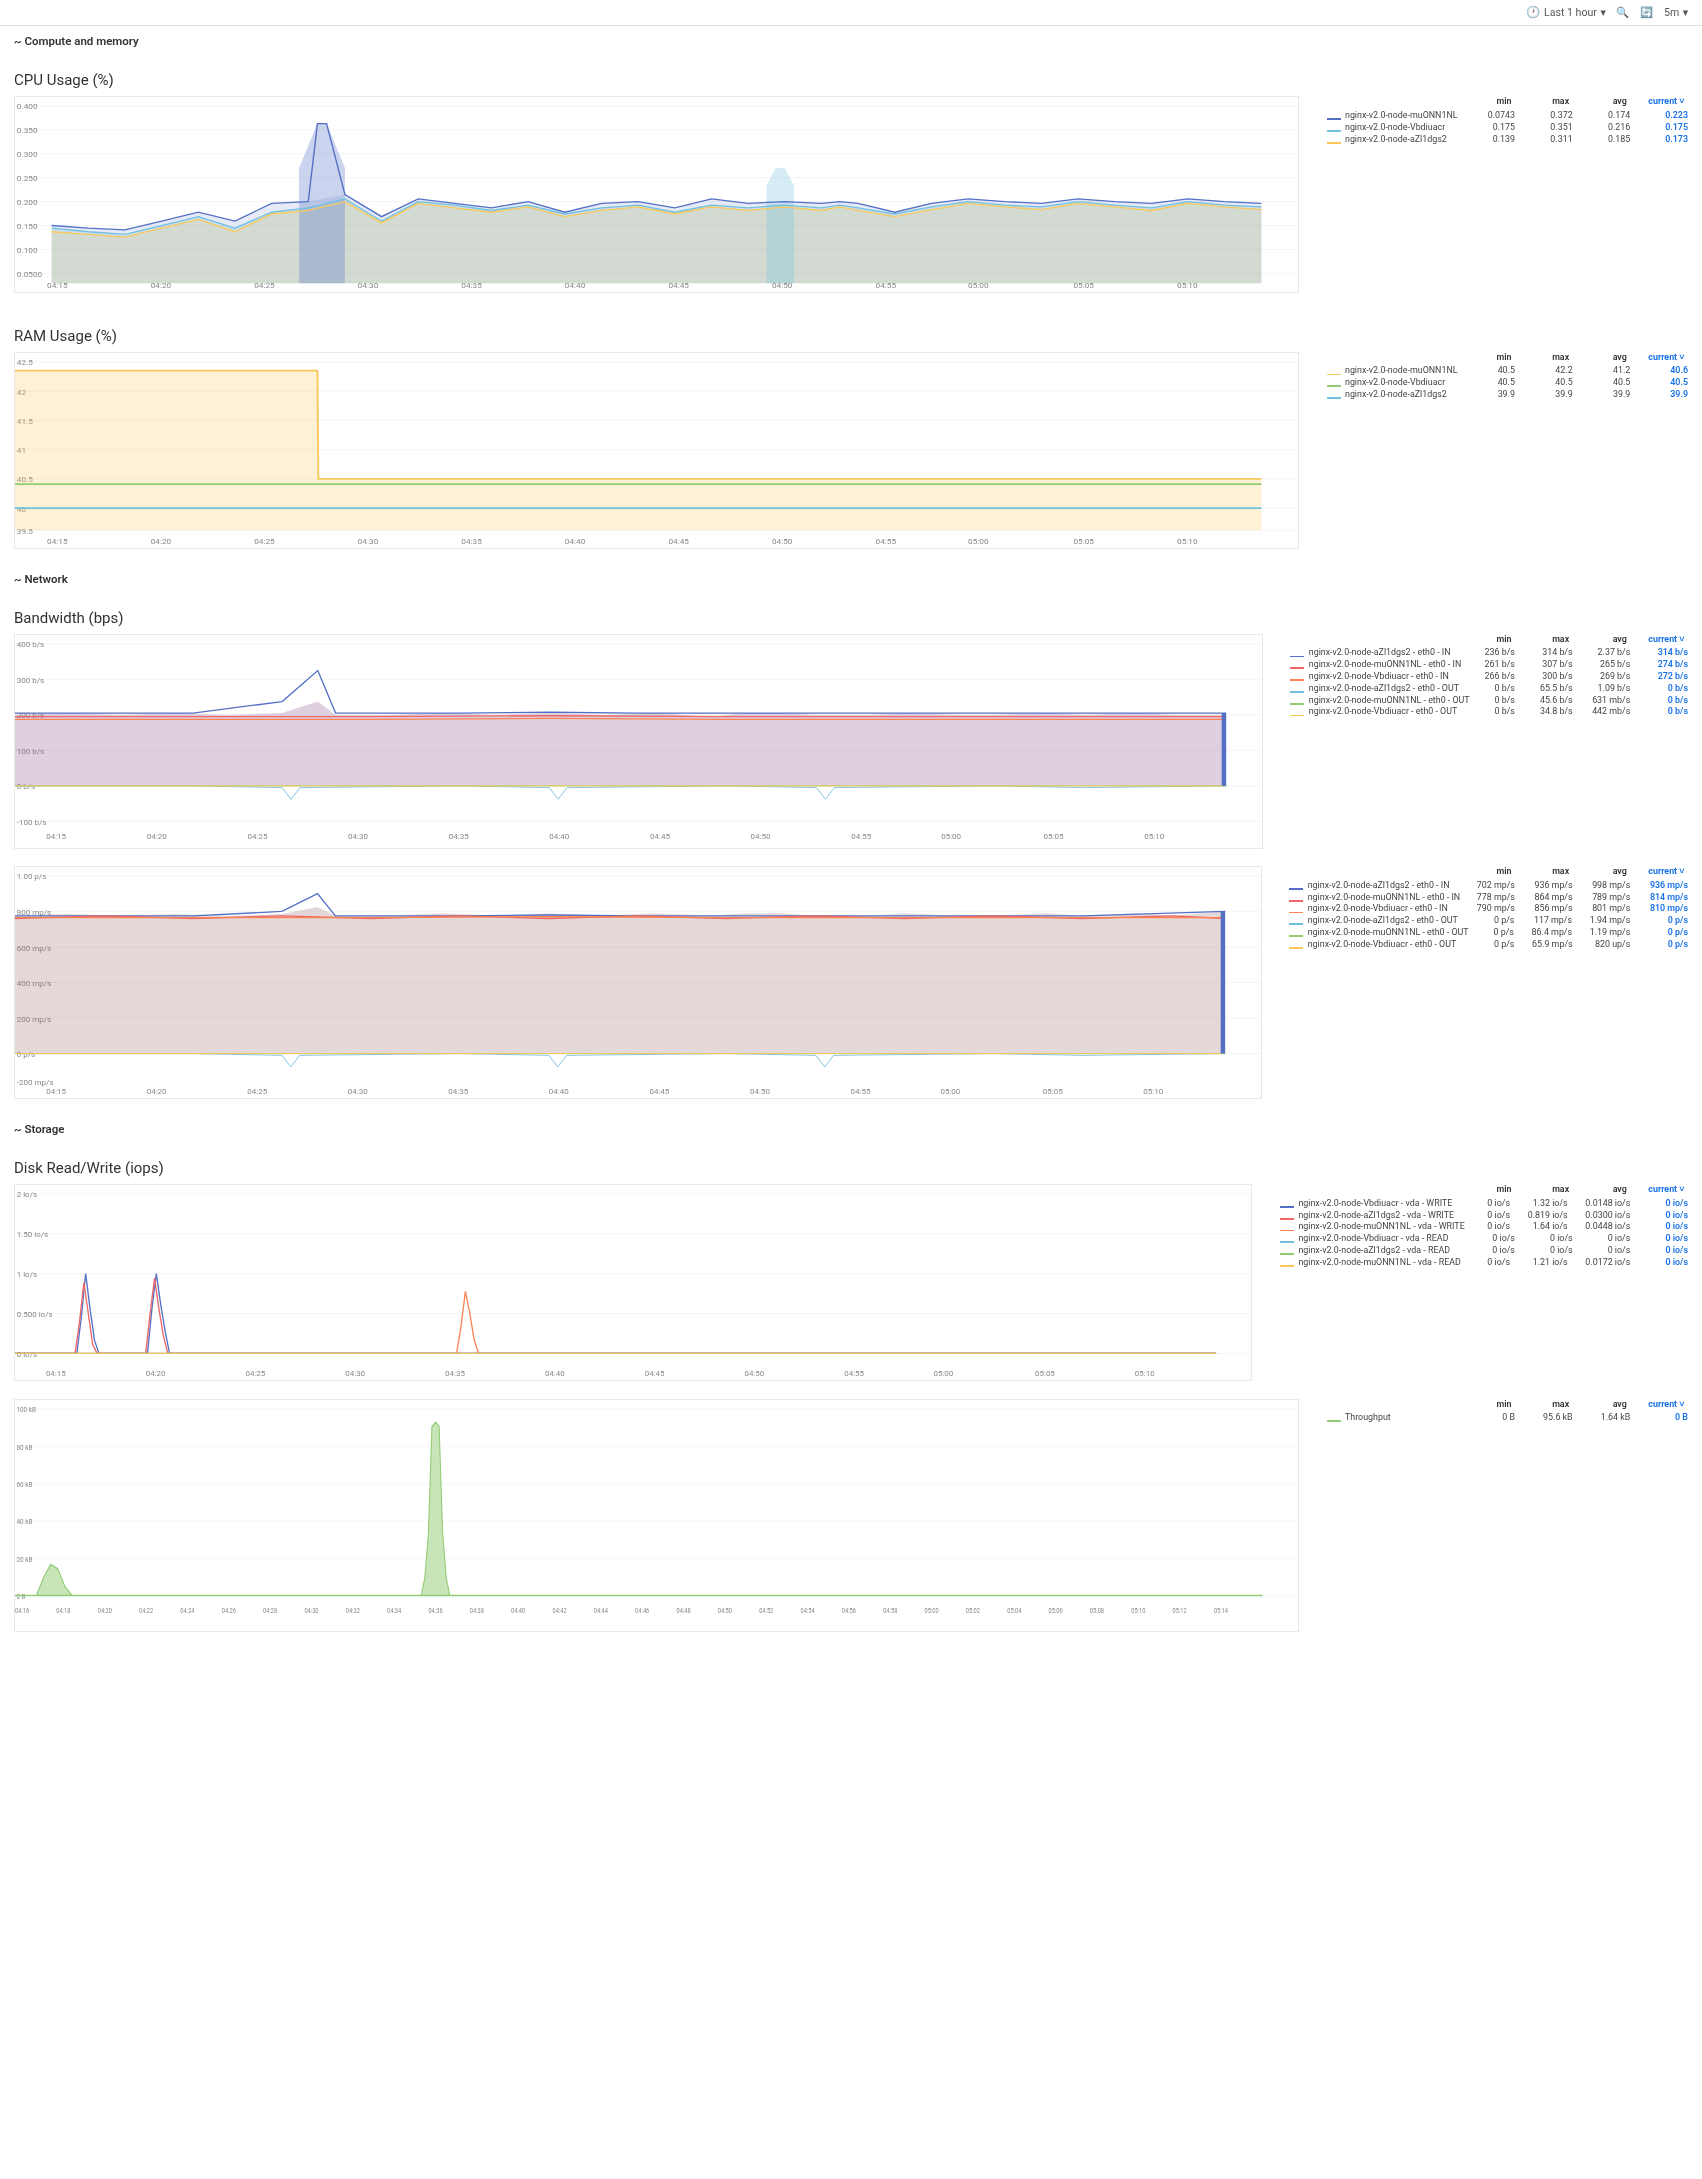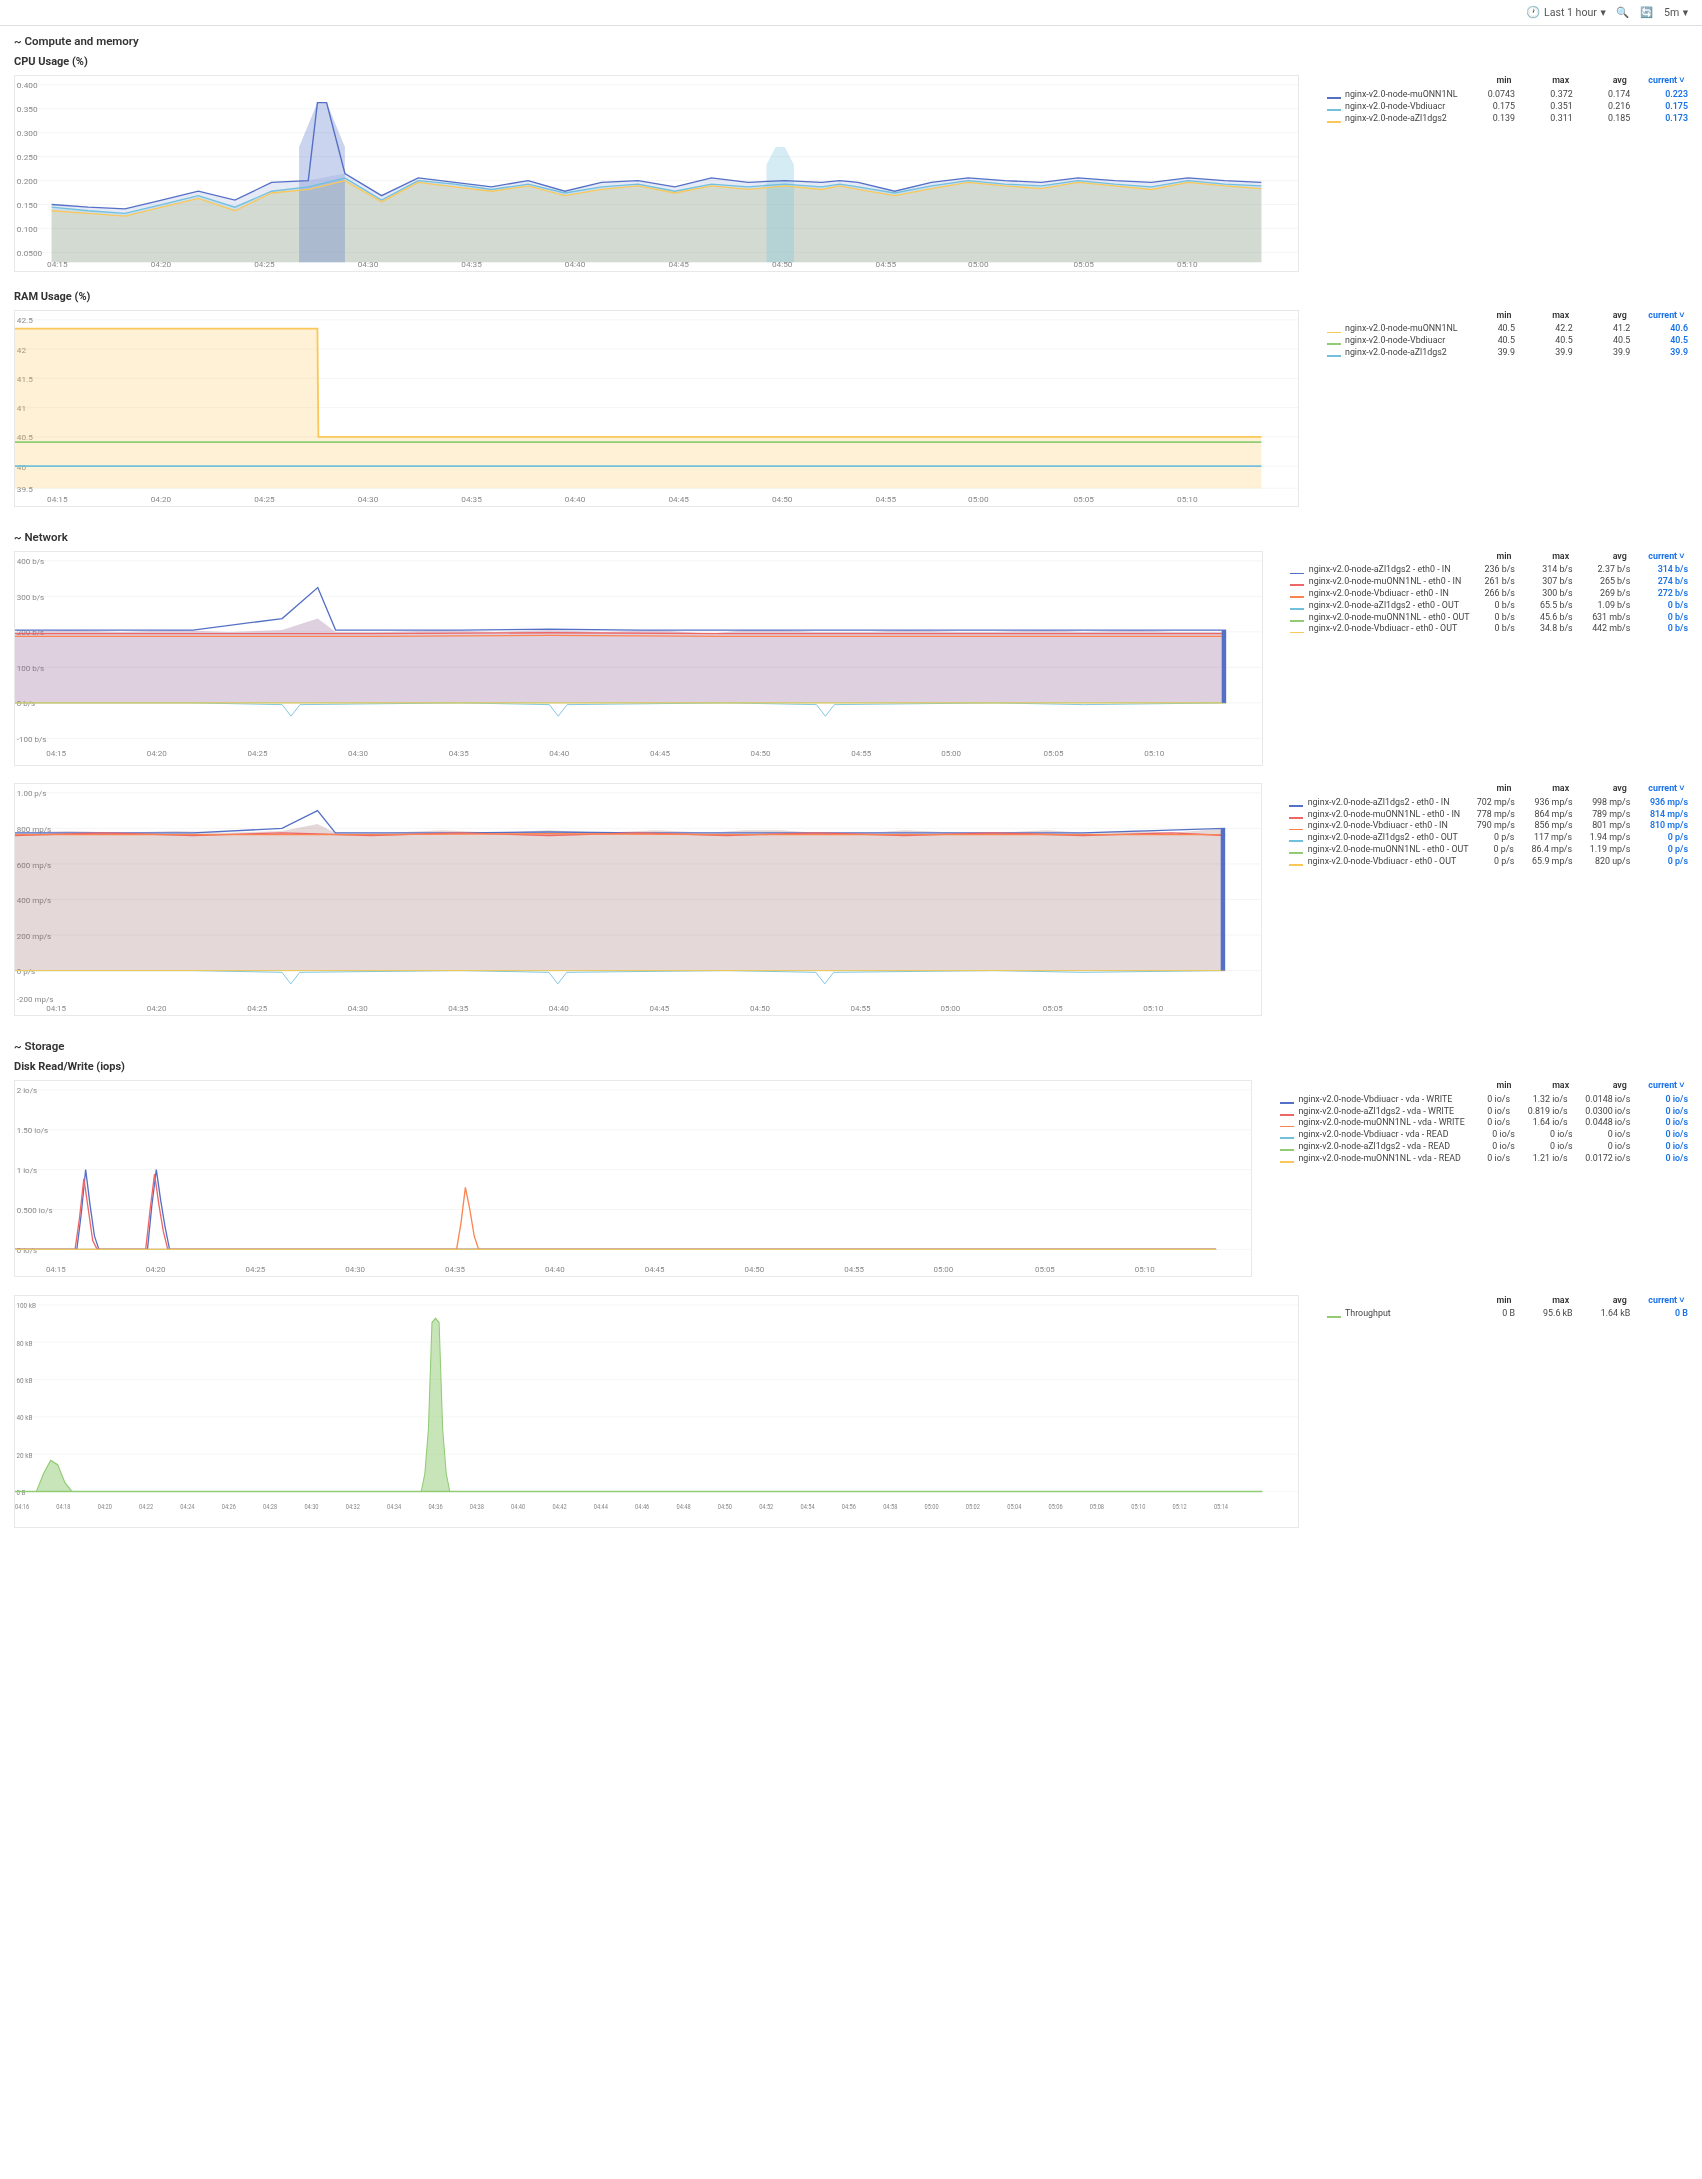--- a/index.html
+++ b/index.html
@@ -37,24 +37,25 @@
       font-size: 11.5px;
       font-weight: 600;
       color: #333;
       cursor: pointer;
     }
     .chart-container {
       padding: 3.5px 14px 14px 14px;
       position: relative;
     }
     .chart-title {
-      font-size: 11px;
-      font-weight: 700;
+      font-size: 15px;
+      font-weight: 400;
       color: #333;
       margin-bottom: 7px;
+      margin-top: 16px;
     }
     .chart-area {
       display: flex;
       gap: 17px;
     }
     .chart-svg-wrapper {
       flex: 1;
       position: relative;
       border: 0.9px solid #e8e8e8;
     }
@@ -324,20 +325,21 @@
       </div>
     </div>
   </div>
 </div>
 
 <div class="section-header">
   <span>~ Network</span>
 </div>
 
 <div class="chart-container">
+  <div class="chart-title">Bandwidth (bps)</div>
   <div class="chart-area">
     <div class="chart-svg-wrapper">
       <svg width="100%" height="213" viewBox="0 0 1400 240" preserveAspectRatio="none" style="font-size:11px">
         <line x1="0" y1="10" x2="1400" y2="10" stroke="#e8e8e8" stroke-width="0.5"></line>
         <line x1="0" y1="50" x2="1400" y2="50" stroke="#e8e8e8" stroke-width="0.5"></line>
         <line x1="0" y1="90" x2="1400" y2="90" stroke="#e8e8e8" stroke-width="0.5"></line>
         <line x1="0" y1="130" x2="1400" y2="130" stroke="#e8e8e8" stroke-width="0.5"></line>
         <line x1="0" y1="170" x2="1400" y2="170" stroke="#e8e8e8" stroke-width="0.5"></line>
         <line x1="0" y1="210" x2="1400" y2="210" stroke="#e8e8e8" stroke-width="0.5"></line>
 

